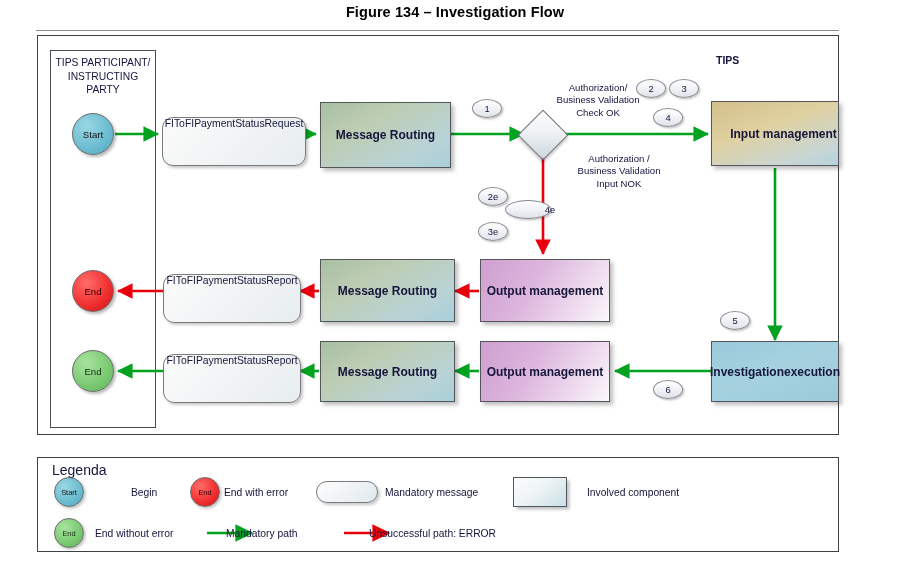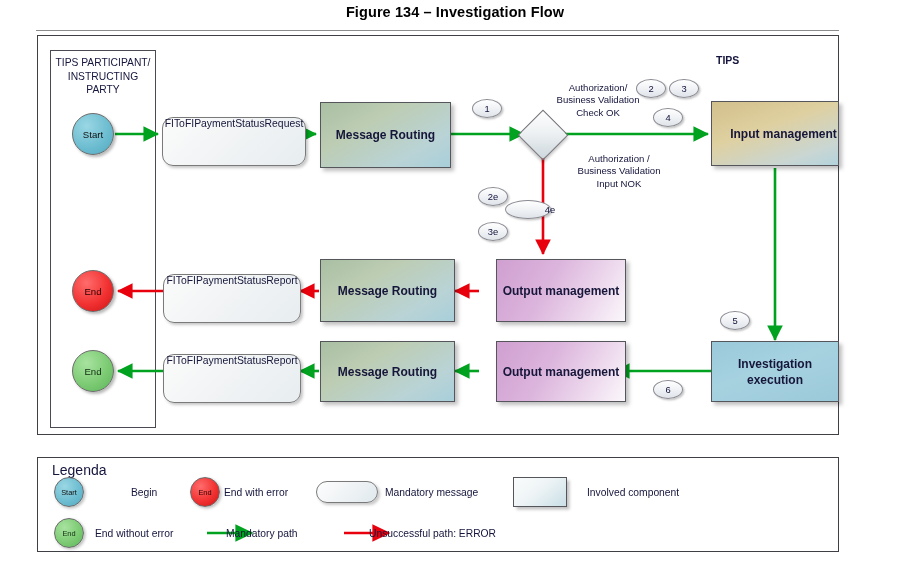--- a/index.html
+++ b/index.html
@@ -65,21 +65,21 @@
   
   .comp{
     position:absolute;border:1.3px solid #55555c;box-sizing:border-box;
     display:flex;align-items:center;justify-content:center;text-align:center;
     font-size:12px;color:#16163a;line-height:16px;
     box-shadow:3px 3px 4px rgba(0,0,0,.25);
     font-weight:bold;
   }
   .comp.routing{background:linear-gradient(150deg,#a9bfa2 0%,#bdcdb4 35%,#b9d3d6 75%,#a8cfda 100%);}
   .comp.input{background:linear-gradient(160deg,#d2c08c 0%,#dfd0a0 40%,#c9d6d3 80%,#b3d3dd 100%);}
-  .comp.output{background:linear-gradient(120deg,#cf9fd0 0%,#dcb5dd 40%,#eedbee 75%,#fbf7fb 100%);margin-left:16px;}
+  .comp.output{background:linear-gradient(120deg,#cf9fd0 0%,#dcb5dd 40%,#eedbee 75%,#fbf7fb 100%);}
   .comp.exec{background:linear-gradient(160deg,#9ac9da 0%,#a6d2e0 45%,#9cc9d9 100%);}
 
   
   .diamond{
     position:absolute;width:34px;height:34px;
     background:linear-gradient(135deg,#fdfdfd 0%,#eef1f3 45%,#ccd7dd 100%);
     border:1.1px solid #6f6f76;transform:rotate(45deg);
     box-shadow:2px 2px 3px rgba(0,0,0,.22);
   }
 
@@ -221,21 +221,21 @@
     <span>Input management</span>
   </div>
 
   <div class="comp output" style="left:480px;top:259px;width:130px;height:63px;">
     <span>Output management</span>
   </div>
   <div class="comp output" style="left:480px;top:341px;width:130px;height:61px;">
     <span>Output management</span>
   </div>
 
-  <div class="comp exec" style="left:711px;top:341px;width:128px;height:61px;flex-direction:column;">
+  <div class="comp exec" style="left:711px;top:341px;width:128px;height:61px;flex-direction:row;">
     <span>Investigation</span>
     <span>execution</span>
   </div>
 
   <div class="diamond" style="left:525px;top:117px;"></div>
 
   <div class="annot" style="left:533px;top:82px;width:130px;">
     <div>Authorization/</div>
     <div>Business Validation</div>
     <div>Check OK</div>

